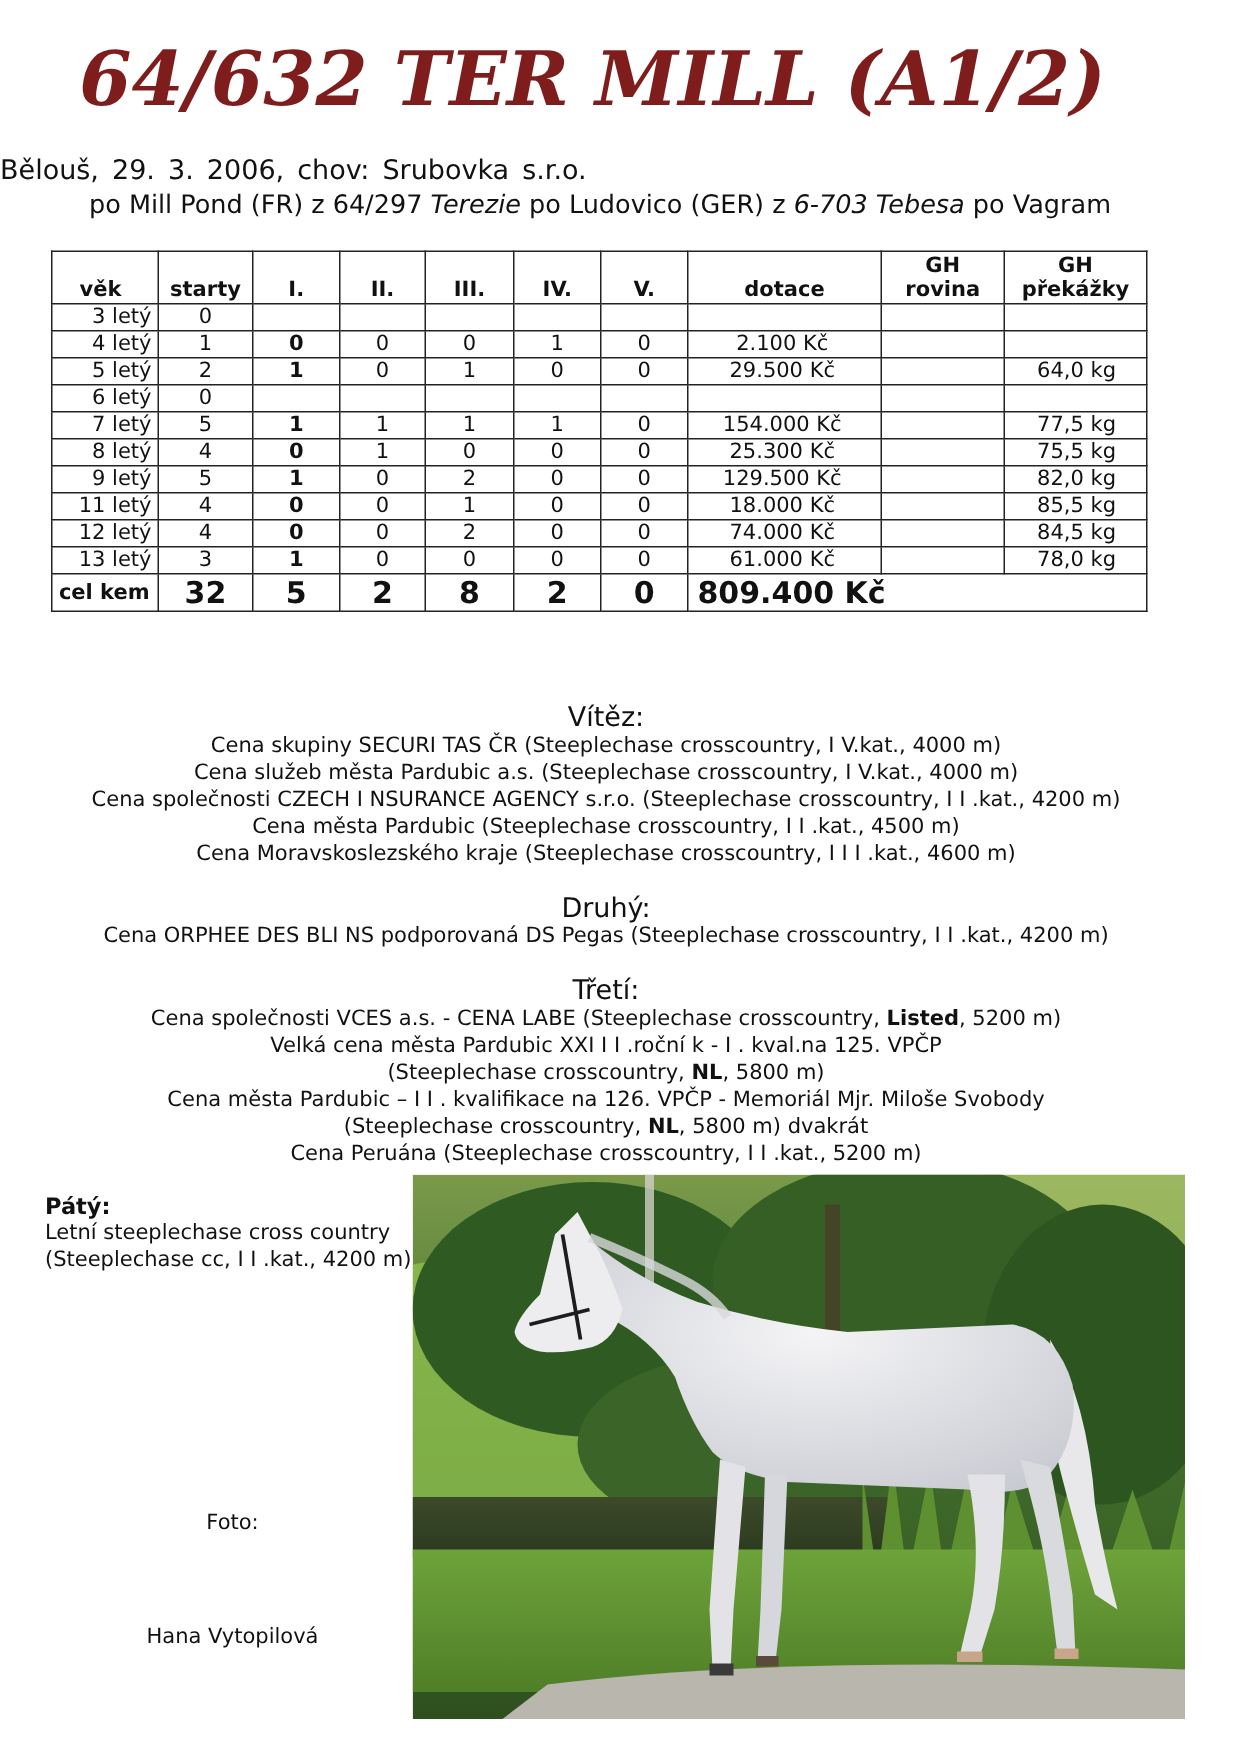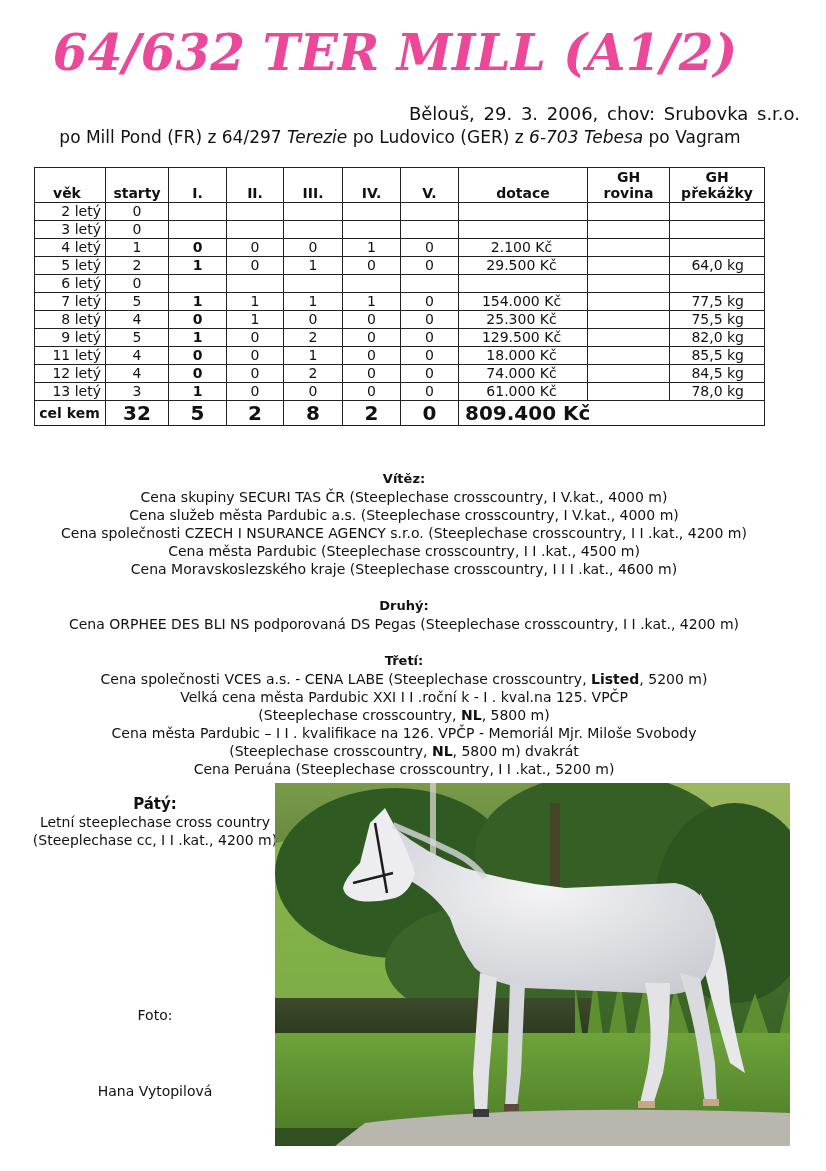--- a/index.html
+++ b/index.html
@@ -3,24 +3,24 @@
 <meta charset="utf-8">
 <style>
   html, body { margin: 0; padding: 0; background: #ffffff; }
   body {
     width: 826px; height: 1171px; position: relative; overflow: hidden;
     font-family: "DejaVu Sans", sans-serif; color: #111;
   }
   .title {
     position: absolute; left: 0; top: 22px; width: 790px; text-align: center;
     font-family: "DejaVu Serif", serif; font-weight: bold; font-style: italic;
-    font-size: 50px; letter-spacing: 0px; line-height: 62px; color: #ec4899;
+    font-size: 50px; letter-spacing: 0px; line-height: 62px; color: #7f1d1d;
   }
   .subline1 {
-    position: absolute; left: 0; top: 103px; width: 800px; text-align: right;
+    position: absolute; left: 0; top: 103px; width: 800px; text-align: left;
     font-size: 18px; line-height: 22px; word-spacing: 3px;
   }
   .subline2 {
     position: absolute; left: 0; top: 126px; width: 800px; text-align: center;
     font-size: 17px; line-height: 22px;
   }
   .subline2 i { font-style: italic; }
 
   table.stats {
     position: absolute; left: 34px; top: 167px;
@@ -41,25 +41,25 @@
   table.stats td.r { text-align: center; padding-right: 6px; }
   table.stats td.kg { text-align: right; padding-right: 20px; }
   table.stats tr.total td { height: 24px; font-weight: bold; font-size: 20px; }
   table.stats tr.total td.age { font-size: 14px; text-align: center; }
   table.stats tr.total td.money { text-align: left; padding-left: 6px; font-size: 20px; }
 
   .results {
     position: absolute; left: 0; width: 808px; text-align: center;
     font-size: 14px; line-height: 18px;
   }
-  .results .h { font-weight: bold; font-size: 13px; }
+  .results .h { font-weight: normal; font-size: 18px; }
   .results .line b { font-weight: bold; }
 
   .fifth {
-    position: absolute; left: 30px; top: 795px; width: 250px; text-align: center;
+    position: absolute; left: 30px; top: 795px; width: 250px; 
     font-size: 14px; line-height: 18px;
   }
   .fifth .h { font-weight: bold; font-size: 15px; }
   .foto-label {
     position: absolute; left: 60px; top: 1006px; width: 190px; text-align: center;
     font-size: 14px; line-height: 18px;
   }
   .foto-author {
     position: absolute; left: 50px; top: 1082px; width: 210px; text-align: center;
     font-size: 14px; line-height: 18px;
@@ -99,32 +99,20 @@
       <th>III.</th>
       <th>IV.</th>
       <th>V.</th>
       <th>dotace</th>
       <th><span>GH</span><br><span>rovina</span></th>
       <th><span>GH</span><br><span>překážky</span></th>
     </tr>
   </thead>
   <tbody id="stats-body">
       <tr>
-        <td class="age">2 letý</td>
-        <td class="c">0</td>
-        <td class="c b"></td>
-        <td class="c"></td>
-        <td class="c"></td>
-        <td class="c"></td>
-        <td class="c"></td>
-        <td class="r"></td>
-        <td class="kg"></td>
-        <td class="kg"></td>
-      </tr>
-      <tr>
         <td class="age">3 letý</td>
         <td class="c">0</td>
         <td class="c b"></td>
         <td class="c"></td>
         <td class="c"></td>
         <td class="c"></td>
         <td class="c"></td>
         <td class="r"></td>
         <td class="kg"></td>
         <td class="kg"></td>

